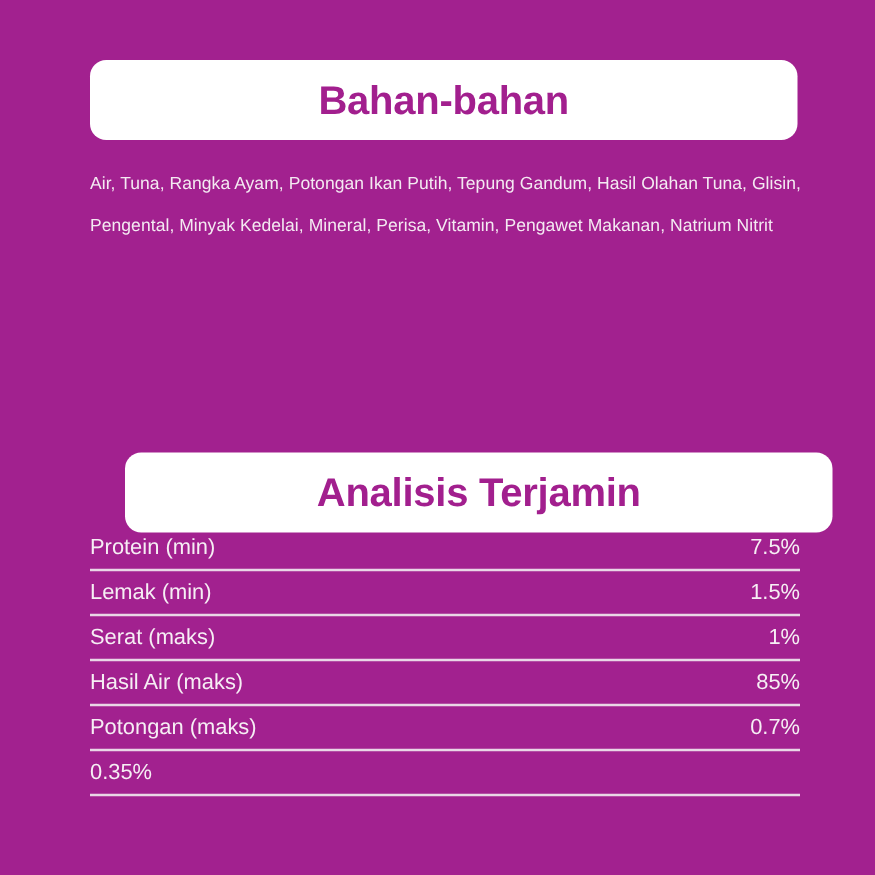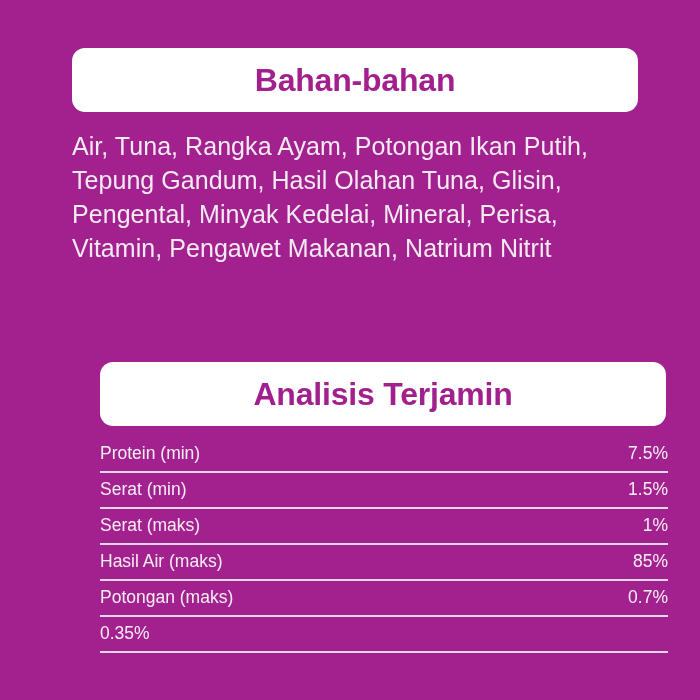--- a/index.html
+++ b/index.html
@@ -47,32 +47,31 @@
   #banner-ingredients { top: 48px; }
   #banner-analysis    { top: 362px; margin-left: 28px; }
 
   
   .ingredients-body {
     position: absolute;
     left: 72px;
     top: 129px;
     width: 572px;
     color: #f4eaf2;
-    font-size: 25px;
+    font-size: 14px;
     line-height: 34px;
     letter-spacing: 0.05px;
   }
 
   
   .analysis-table {
     position: absolute;
     left: 72px;
-    top: 437px;
+    top: 421px;
     width: 568px;
-    margin-left: 28px;
   }
   .analysis-row {
     position: relative;
     display: flex;
     align-items: center;
     justify-content: space-between;
     height: 36px;
     border-bottom: 2px solid #e9d6e6;
     box-sizing: border-box;
   }
@@ -104,21 +103,21 @@
   <div class="banner" id="banner-analysis">
     <span class="banner-title">Analisis Terjamin</span>
   </div>
 
   <div class="analysis-table" id="analysis-table">
       <div class="analysis-row">
         <span class="analysis-label">Protein (min)</span>
         <span class="analysis-value">7.5%</span>
       </div>
       <div class="analysis-row">
-        <span class="analysis-label">Serat (min)</span>
+        <span class="analysis-label">Lemak (min)</span>
         <span class="analysis-value">1.5%</span>
       </div>
       <div class="analysis-row">
         <span class="analysis-label">Serat (maks)</span>
         <span class="analysis-value">1%</span>
       </div>
       <div class="analysis-row">
         <span class="analysis-label">Hasil Air (maks)</span>
         <span class="analysis-value">85%</span>
       </div>

